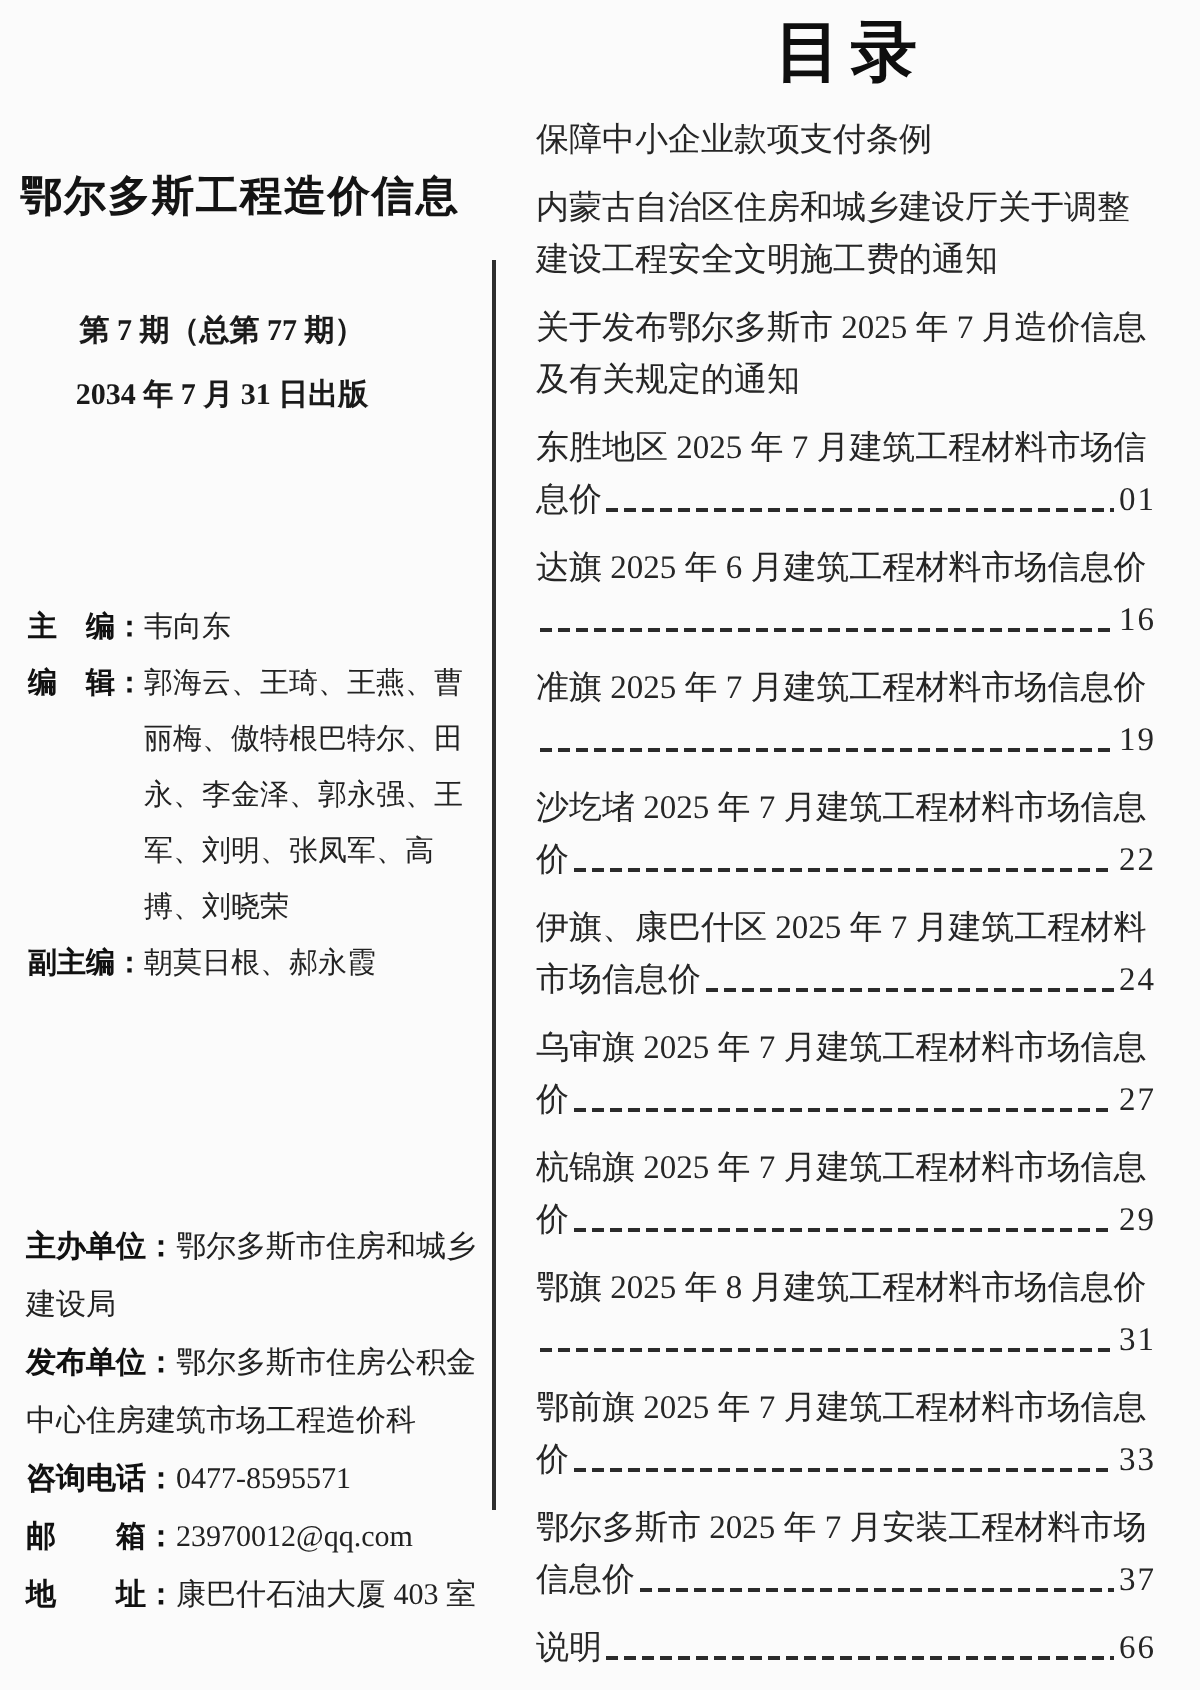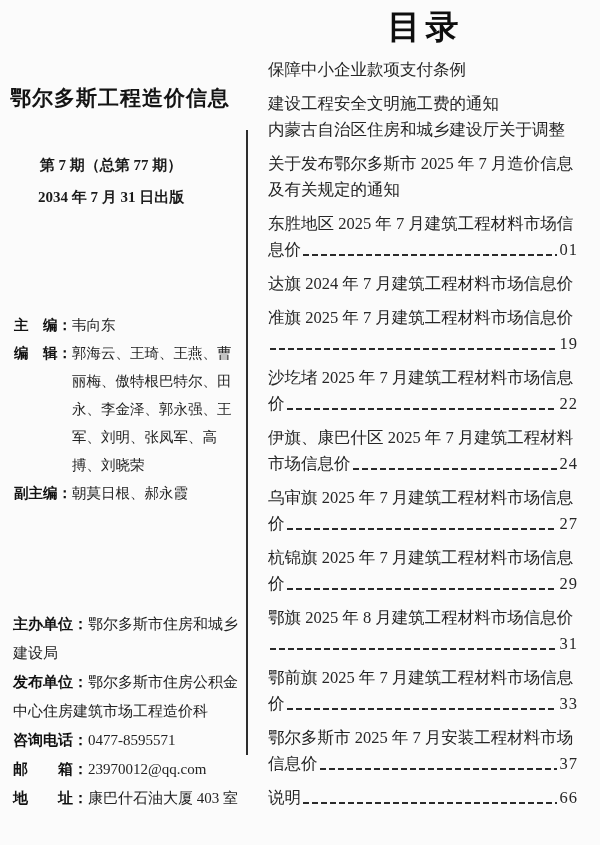--- a/index.html
+++ b/index.html
@@ -24,21 +24,21 @@
   .issue-line{
     position:absolute;top:156px;left:0;right:26px;
     margin:0;text-align:center;
     font-size:15px;font-weight:700;color:#1a1a1a;
   }
   .date-line{
     position:absolute;top:188px;left:0;right:26px;
     margin:0;text-align:center;
     font-size:15px;font-weight:700;color:#1a1a1a;
   }
-  .staff-block{position:absolute;top:311px;left:14px;right:14px;}
+  .staff-block{position:absolute;top:300px;left:14px;right:14px;}
   .staff-row{display:flex;font-size:14.5px;line-height:28px;}
   .staff-label{flex:0 0 auto;font-weight:700;color:#111;white-space:pre;}
   .staff-value{flex:1 1 auto;color:#222;}
   .pub-block{position:absolute;top:610px;left:13px;right:10px;}
   .pub-line{margin:0;font-size:15px;line-height:29px;text-align:justify;}
   .pub-label{font-weight:700;color:#111;white-space:pre;}
   .pub-value{color:#222;}
 
   
   .divider{
@@ -116,25 +116,25 @@
   <main class="right-col">
     <h1 class="toc-title">目录</h1>
     <div class="toc-list" id="toc-list">
         <div class="toc-entry">
           <div class="toc-line">
             <span class="toc-line-text">保障中小企业款项支付条例</span>
           </div>
         </div>
         <div class="toc-entry">
           <div class="toc-line">
+            <span class="toc-line-text">内蒙古自治区住房和城乡建设厅关于调整</span>
+          </div>
+          <div class="toc-line">
             <span class="toc-line-text">建设工程安全文明施工费的通知</span>
           </div>
-          <div class="toc-line">
-            <span class="toc-line-text">内蒙古自治区住房和城乡建设厅关于调整</span>
-          </div>
         </div>
         <div class="toc-entry">
           <div class="toc-line">
             <span class="toc-line-text">关于发布鄂尔多斯市 2025 年 7 月造价信息</span>
           </div>
           <div class="toc-line">
             <span class="toc-line-text">及有关规定的通知</span>
           </div>
         </div>
         <div class="toc-entry">
@@ -142,21 +142,26 @@
             <span class="toc-line-text">东胜地区 2025 年 7 月建筑工程材料市场信</span>
           </div>
           <div class="toc-line">
             <span class="toc-line-text">息价</span>
             <span class="dash-leader"></span>
             <span class="toc-page-number">01</span>
           </div>
         </div>
         <div class="toc-entry">
           <div class="toc-line">
-            <span class="toc-line-text">达旗 2024 年 7 月建筑工程材料市场信息价</span>
+            <span class="toc-line-text">达旗 2025 年 6 月建筑工程材料市场信息价</span>
+          </div>
+          <div class="toc-line">
+            <span class="toc-line-text"></span>
+            <span class="dash-leader"></span>
+            <span class="toc-page-number">16</span>
           </div>
         </div>
         <div class="toc-entry">
           <div class="toc-line">
             <span class="toc-line-text">准旗 2025 年 7 月建筑工程材料市场信息价</span>
           </div>
           <div class="toc-line">
             <span class="toc-line-text"></span>
             <span class="dash-leader"></span>
             <span class="toc-page-number">19</span>

